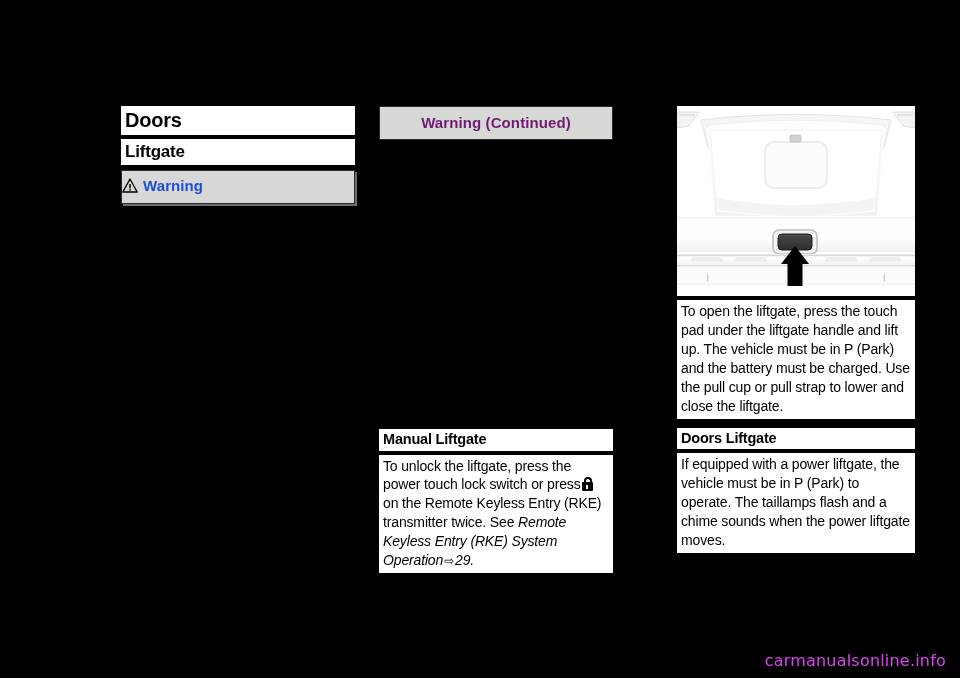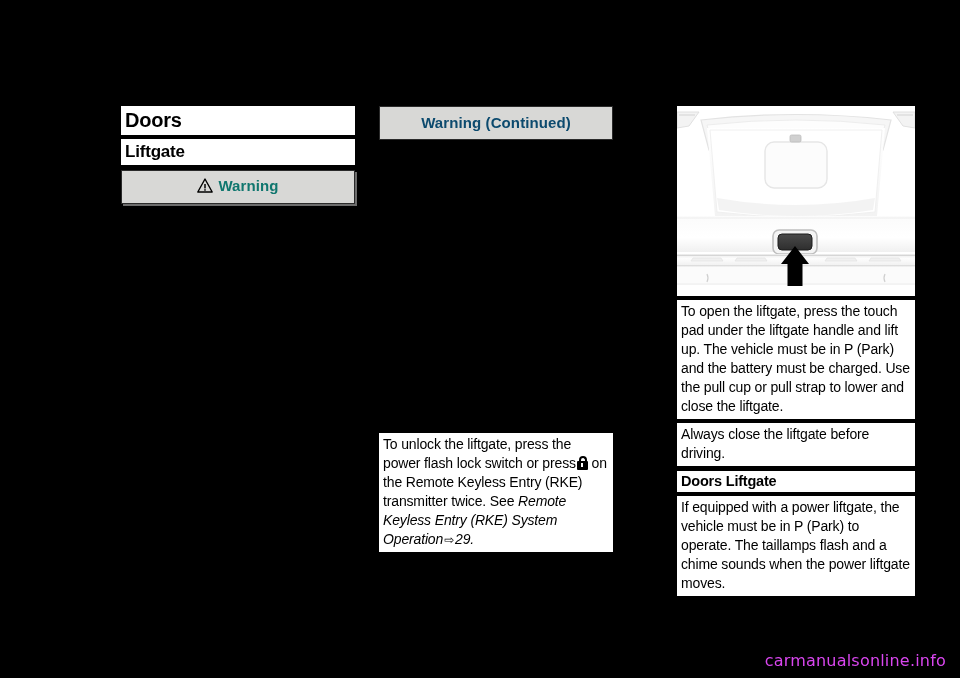--- a/index.html
+++ b/index.html
@@ -70,42 +70,42 @@
   }
 
   .gap-sm { height: 4px; }
   .gap-md { height: 5px; }
 
   
   .warn-banner {
     background: #d8d8d6;
     border: 1px solid #2a2a2a;
     box-shadow: 2px 2px 0 0 #6d6d6d;
-    text-align: center;
+    text-align: left;
     font-size: 15px;
     font-weight: bold;
     padding: 6px 0 7px 0;
     letter-spacing: 0.1px;
-    color: #0f766e;
+    color: #1d4ed8;
     box-sizing: border-box;
   }
   .warn-banner .wtri {
     display: inline-block;
     vertical-align: -2px;
     margin-right: 5px;
   }
   .warn-cont {
     background: #d8d8d6;
     border: 1px solid #2a2a2a;
     text-align: center;
     font-size: 15px;
     font-weight: bold;
     padding: 7px 0 8px 0;
     letter-spacing: 0.1px;
-    color: #0c4a6e;
+    color: #701a75;
     box-sizing: border-box;
   }
 
   
   .illus {
     width: 238px;
     height: 190px;
     background: #ffffff;
     position: relative;
     overflow: hidden;
@@ -185,25 +185,26 @@
       </span><span>Warning</span>
     </div>
   </div>
 
   <div class="col col-mid">
 
     <div class="warn-cont">Warning  (Continued)</div>
 
     <div style="height:289px"></div>
 
+    <div class="block heading3">Manual Liftgate</div>
 
     <div class="gap-sm"></div>
 
     <div class="block body-text">
-      <span>To unlock the liftgate, press the power flash lock switch or press</span><span class="unlock-glyph"><span class="shackle"></span><span class="bodyb"></span><span class="kh"></span></span>
+      <span>To unlock the liftgate, press the power touch lock switch or press</span><span class="unlock-glyph"><span class="shackle"></span><span class="bodyb"></span><span class="kh"></span></span>
       <span>on the Remote Keyless Entry (RKE) transmitter twice. See</span>
       <span class="ital">Remote Keyless Entry (RKE) System Operation</span><span class="ref-arrow">⇨</span><span class="ital">29.</span>
     </div>
   </div>
 
   <div class="col col-right">
 
     <div class="illus">
       <svg width="238" height="190" viewBox="0 0 238 190">
         <defs>
@@ -271,21 +272,20 @@
         </g>
       </svg>
     </div>
 
     <div class="gap-sm"></div>
 
     <div class="block body-text">To open the liftgate, press the touch pad under the liftgate handle and lift up. The vehicle must be in P (Park) and the battery must be charged. Use the pull cup or pull strap to lower and close the liftgate.</div>
 
     <div class="gap-sm"></div>
 
-    <div class="block body-text">Always close the liftgate before driving.</div>
 
     <div class="gap-md"></div>
 
     <div class="block heading3">Doors Liftgate</div>
 
     <div class="gap-sm"></div>
 
     <div class="block body-text">If equipped with a power liftgate, the vehicle must be in P (Park) to operate. The taillamps flash and a chime sounds when the power liftgate moves.</div>
   </div>
 

